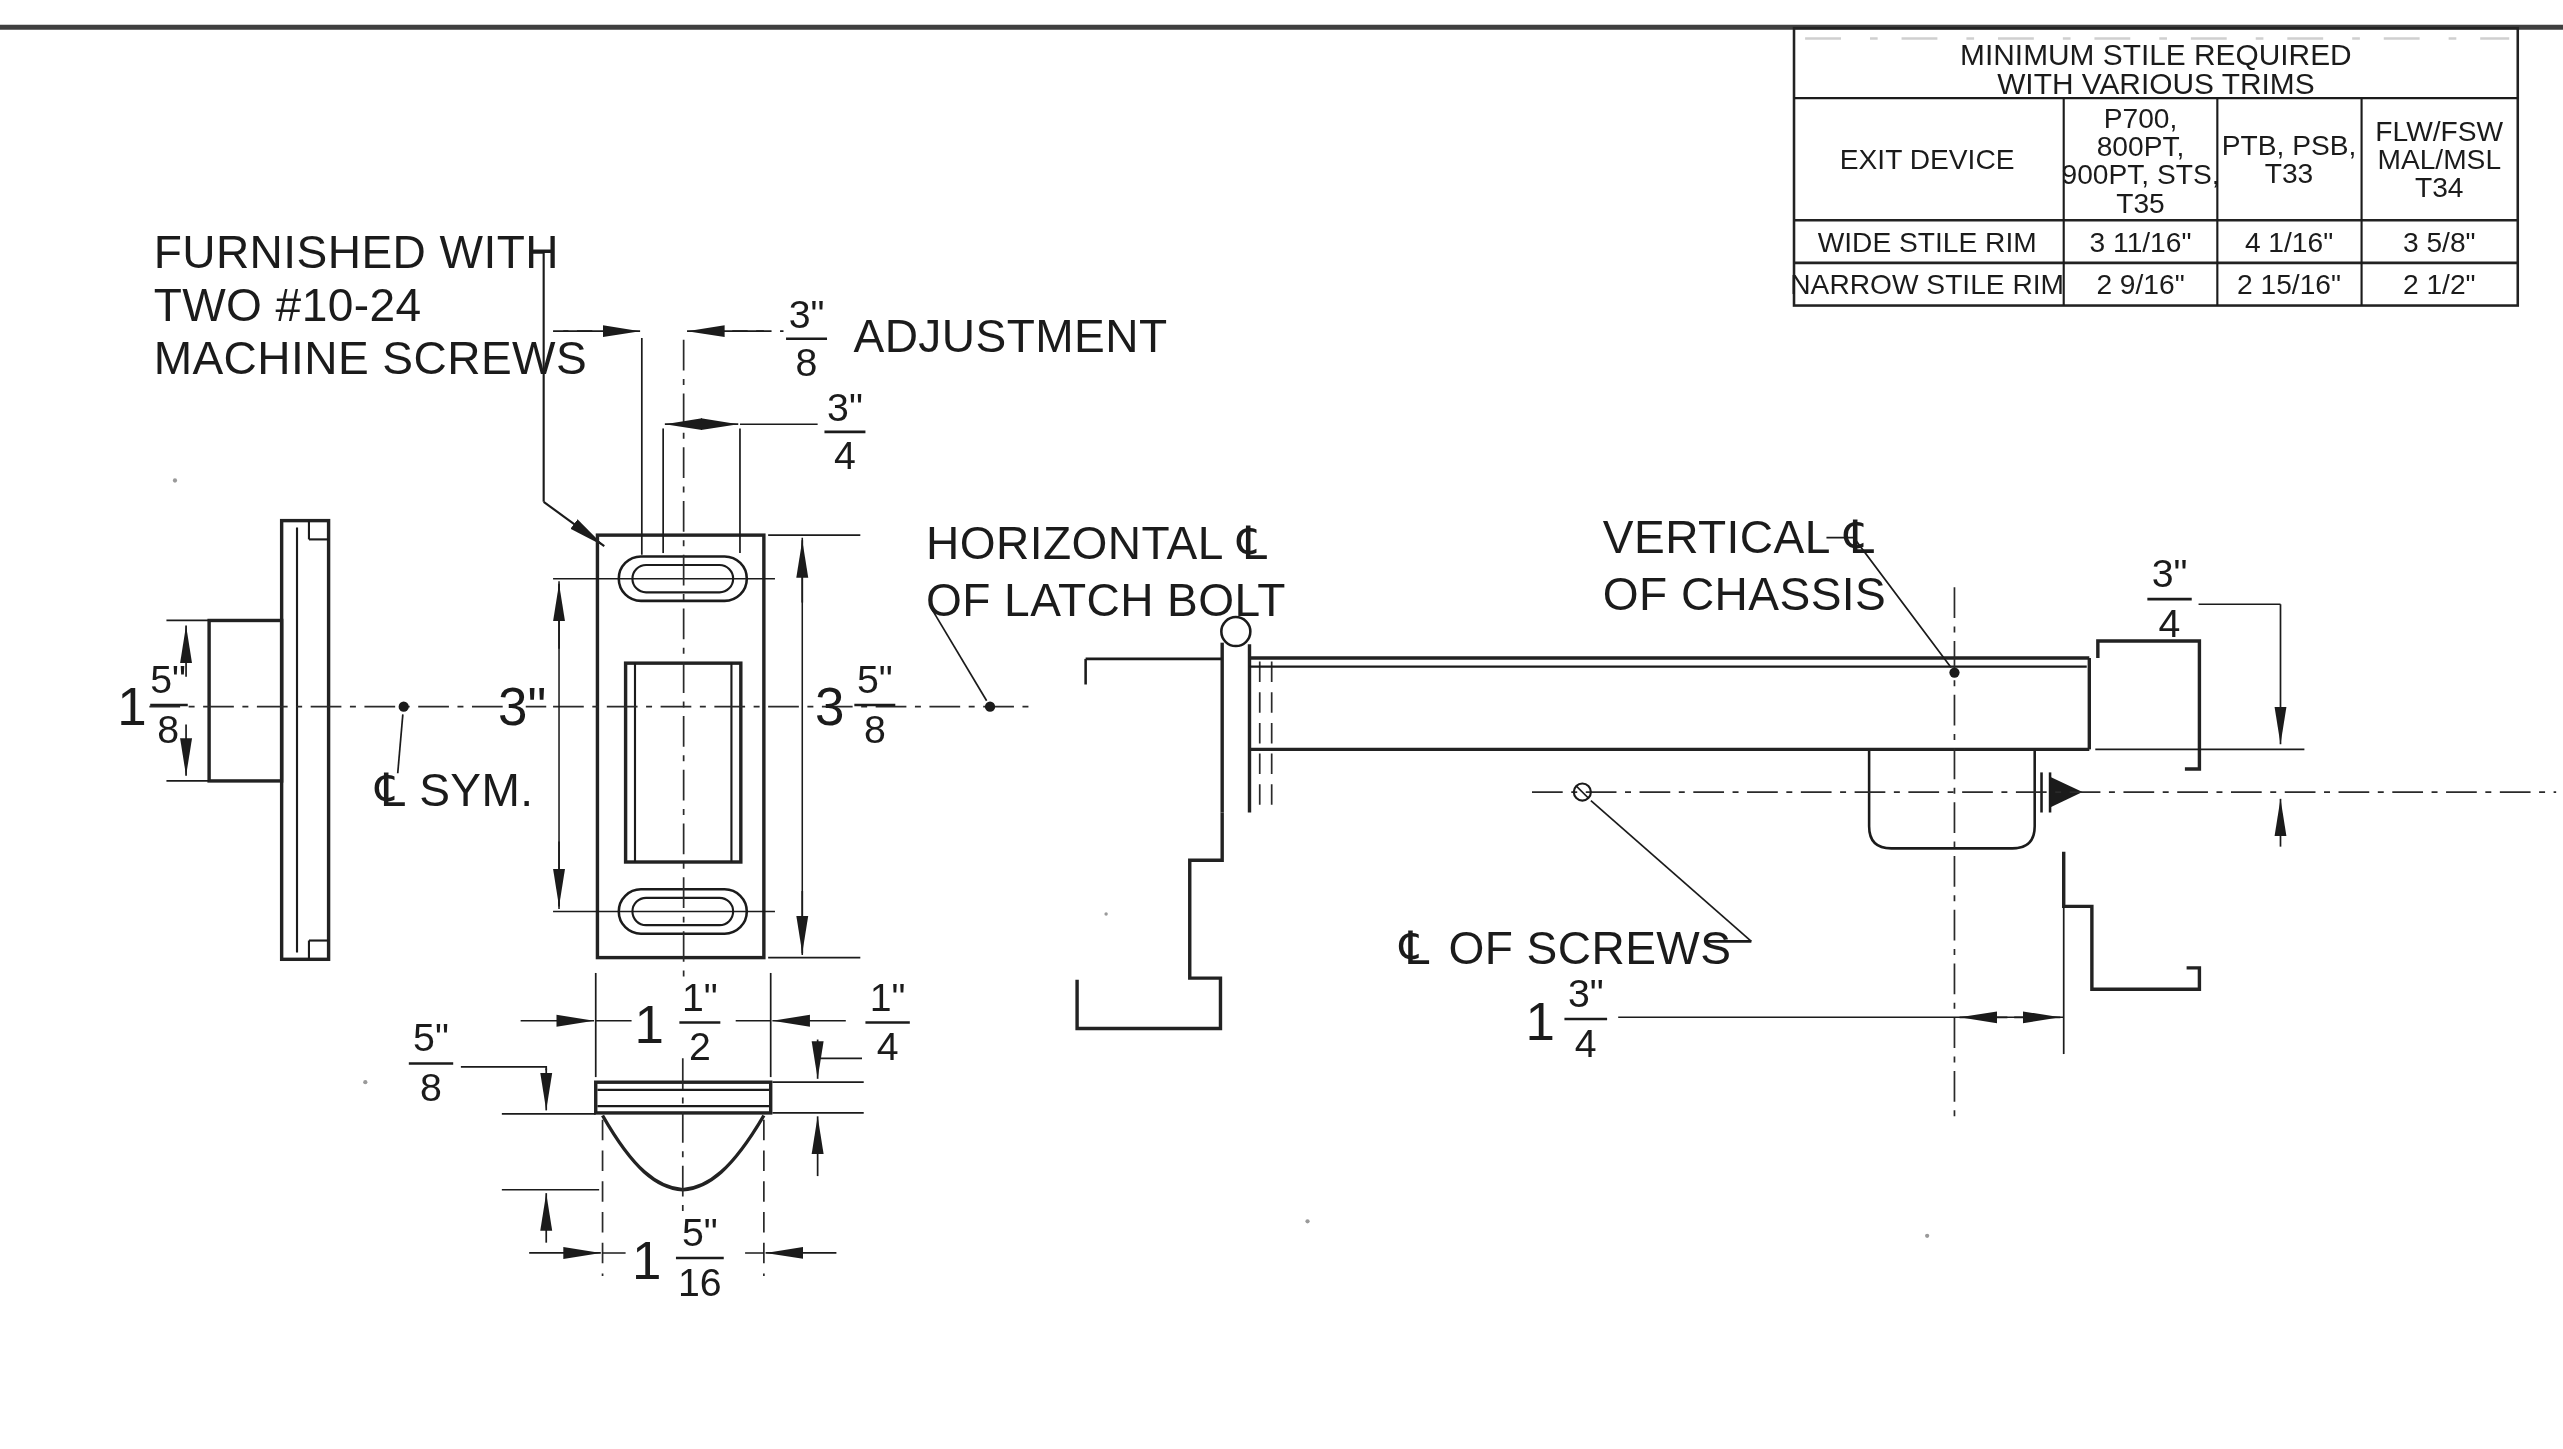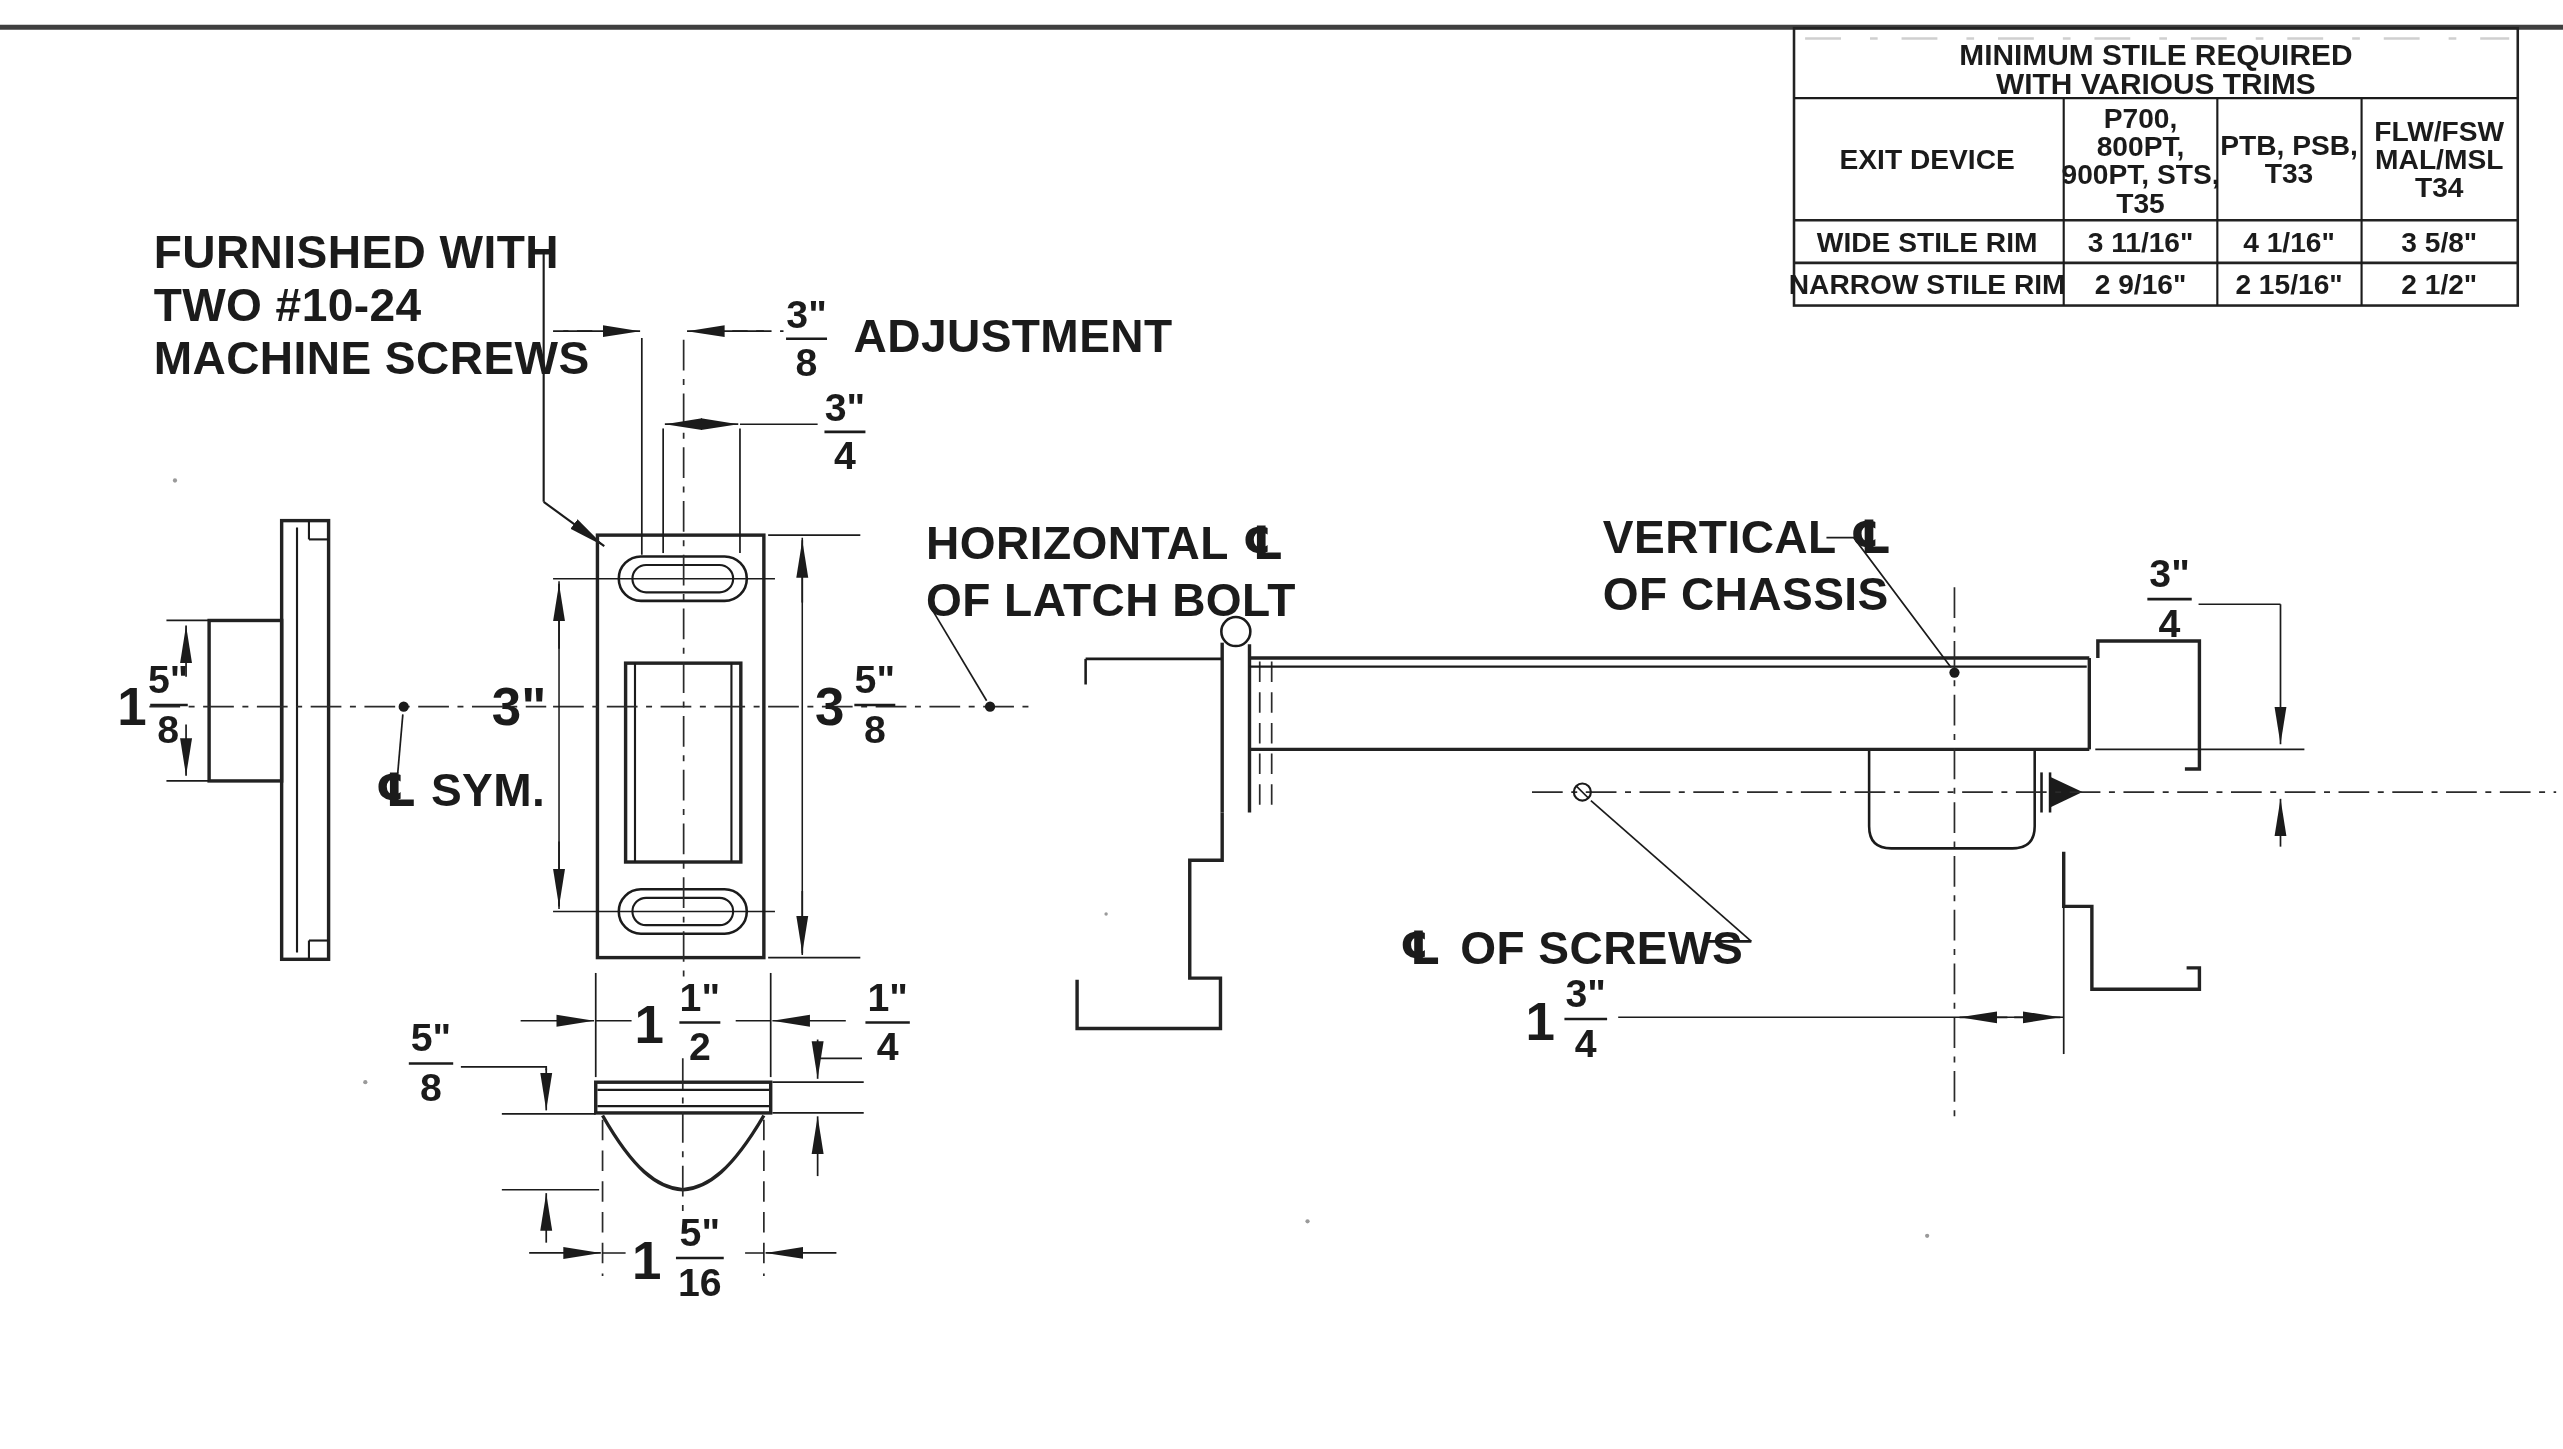--- a/index.html
+++ b/index.html
@@ -1,16 +1,16 @@
 <!DOCTYPE html>
 <html style="font-size:13.7px"><head>
 <meta charset="utf-8">
 <style>
   html,body{margin:0;padding:0;background:#ffffff;}
-  .sheet{width:100%;max-width:2563px;margin:0 auto;font-weight:bold;}
+  .sheet{width:100%;max-width:2563px;margin:0 auto;}
   svg{display:block;width:100%;height:auto;background:#ffffff;}
   .t{font-family:"Liberation Sans","DejaVu Sans",sans-serif;fill:#1b1b1b;}
   .clsym{font-family:"DejaVu Sans",sans-serif;}
   .note{font-size:54px;letter-spacing:0.5px;}
   .dimbig{font-size:62px;}
   .frac{font-size:46px;}
   .tbl{font-size:33px;}
   .tbltitle{font-size:35px;}
   .ln{stroke:#1b1b1b;stroke-width:2;fill:none;}
   .ln15{stroke:#1b1b1b;stroke-width:1.8;fill:none;}

